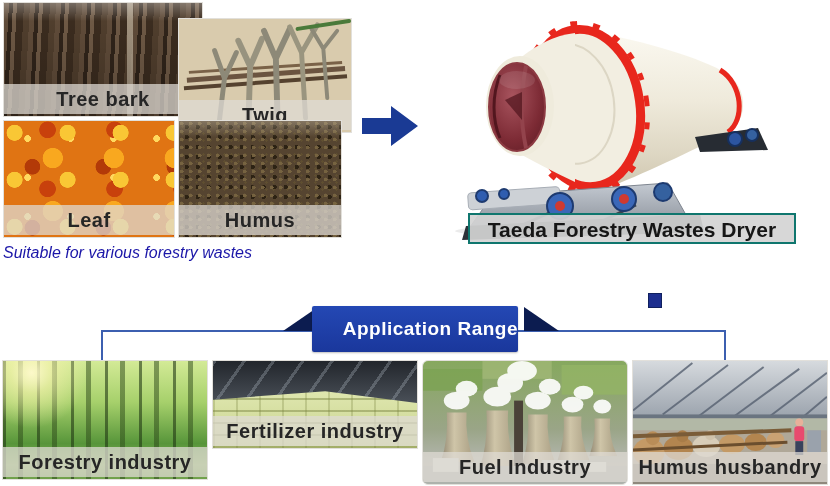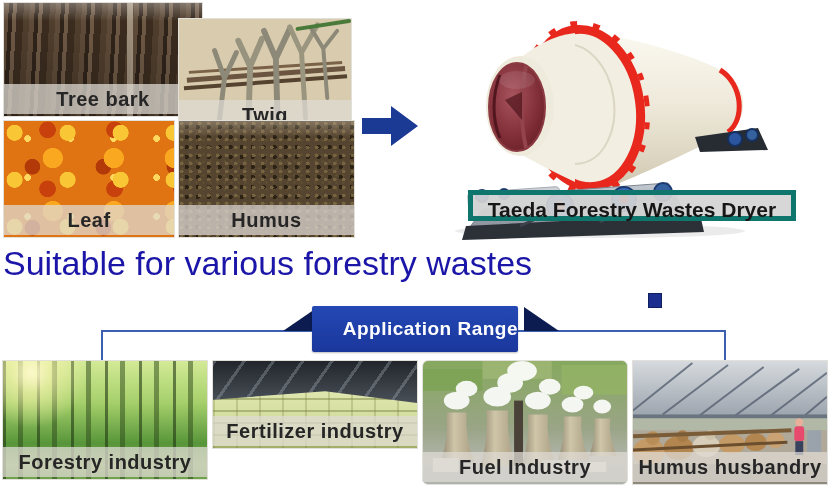--- a/index.html
+++ b/index.html
@@ -41,25 +41,25 @@
       radial-gradient(circle at 70% 60%, rgba(40,30,16,.9) 0 20%, rgba(40,30,16,0) 21%),
       radial-gradient(circle at 50% 80%, rgba(96,79,48,.9) 0 18%, rgba(96,79,48,0) 19%);
     background-size:100% 100%, 9px 8px, 11px 10px, 7px 7px;
   }
   .t-twig { background-color:#d9cbad;margin-top:16px; }
   .t-twig svg { position:absolute; inset:0; }
 
   
   .headline {
     position:absolute; left:3px; top:244px; width:400px; height:30px;
-    color:#1b16a8; font-size:34px; white-space:nowrap;
+    color:#1b16a8; font-size:16px; white-space:nowrap;font-style:italic;
   }
   .product-caption {
-    position:absolute; left:468px; top:190px; width:328px; height:31px; line-height:29px;
-    background:rgba(212,212,212,0.92); border:5px solid #0f766e;
+    position:absolute; left:468px; top:213px; width:328px; height:31px; line-height:29px;
+    background:rgba(212,212,212,0.92); border:2px solid #0f766e;
     color:#161616; font-size:21px; font-weight:bold; text-align:center;
   }
 
   
   .big-arrow { position:absolute; left:362px; top:101px; width:56px; height:50px; }
 
   
   .machine { position:absolute; left:455px; top:5px; width:375px; height:235px; }
 
   
@@ -122,21 +122,21 @@
       <path d="M150,80 L146,30 L134,10 M146,30 L160,12" stroke="#8d8978" stroke-width="4" stroke-linecap="round" fill="none"></path>
       <path d="M120,10 L172,2" stroke="#4a7a3a" stroke-width="4" stroke-linecap="round" fill="none"></path>
     </svg>
     <div class="img-label">Twig</div>
   </div>
 
   <div class="tile t-leaf" style="left:3px;top:120px;width:172px;height:118px;">
     <div class="img-label">Leaf</div>
   </div>
 
-  <div class="tile t-humus" style="left:178px;top:120px;width:177px;height:118px;padding-left:40px;">
+  <div class="tile t-humus" style="left:178px;top:120px;width:164px;height:118px;padding-left:40px;">
     <div class="img-label">Humus</div>
   </div>
 
   <div class="headline">Suitable for various forestry wastes</div>
 
   <div class="big-arrow">
     <svg viewBox="0 0 56 50" width="56" height="50">
       <polygon points="0,17 29,17 29,5 56,25 29,45 29,33 0,33" fill="#1a3a94"></polygon>
     </svg>
   </div>

